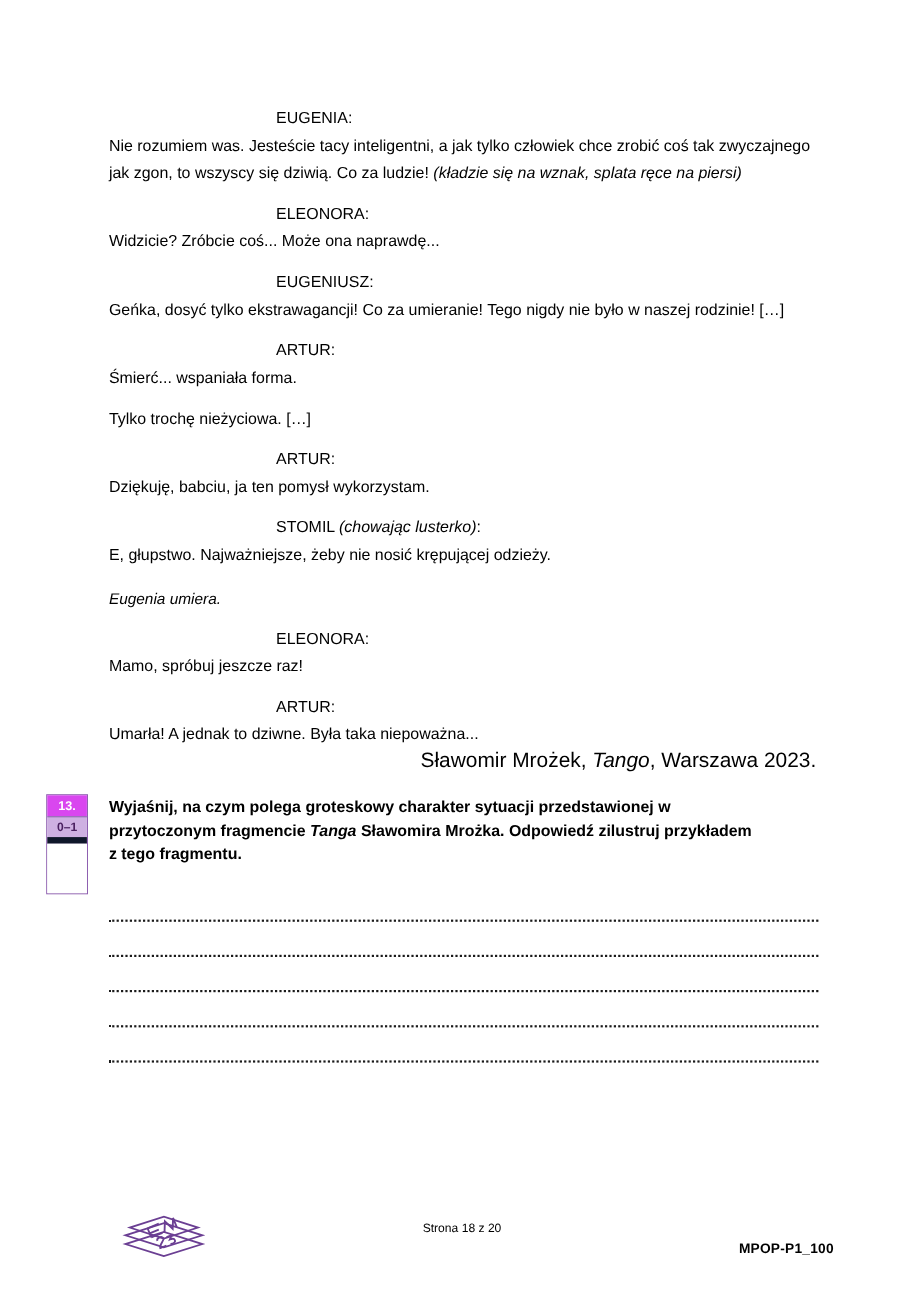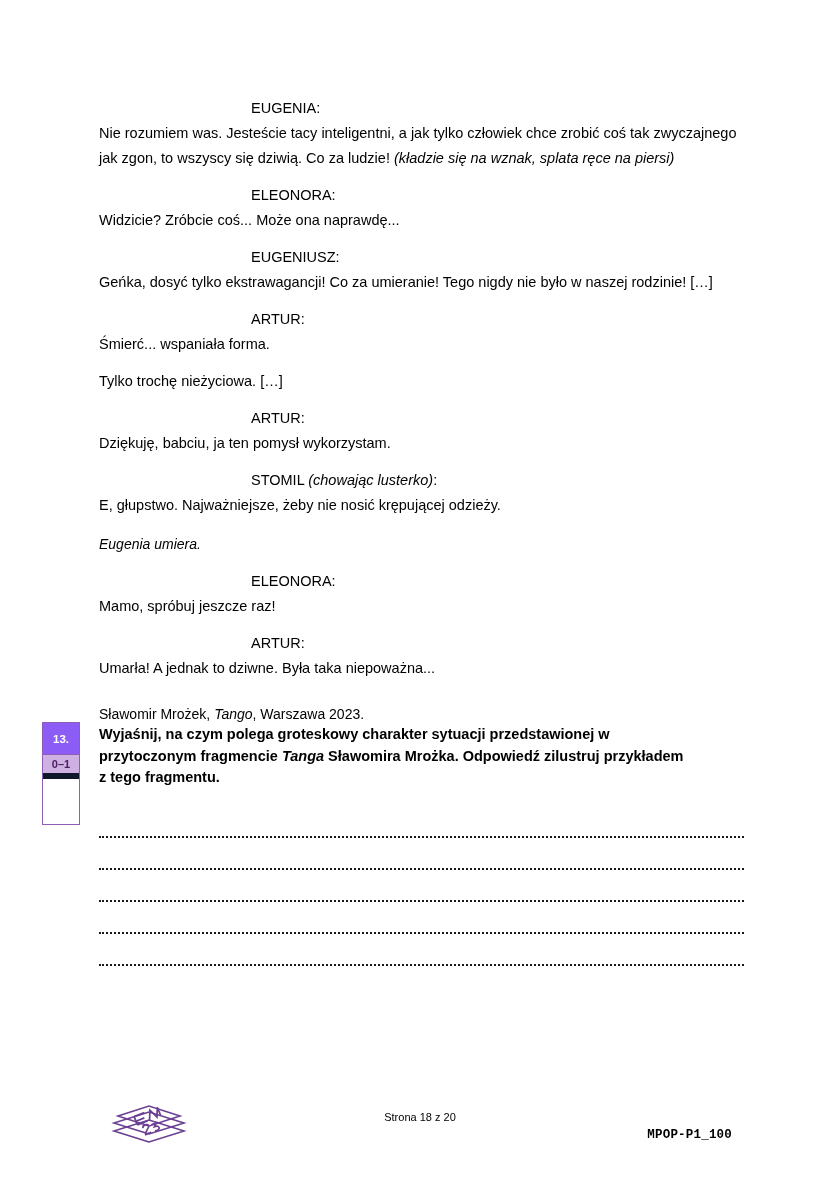--- a/index.html
+++ b/index.html
@@ -55,23 +55,23 @@
     font-style: italic;
     line-height: 25px;
     margin-top: 14px;
   }
 
   .gap {
     height: 12px;
   }
 
   .source {
-    font-size: 14px;
+    font-size: 19px;
     line-height: 22px;
-    margin-top: 22px;
+    text-align: right;
     padding-right: 2px;
   }
   .source .title {
     font-style: italic;
   }
 
   
   .task {
     position: absolute;
     left: 42px;
@@ -82,22 +82,22 @@
   .score-box {
     position: absolute;
     left: 0;
     top: 0;
     width: 38px;
     border: 1px solid #8e5fb0;
     box-sizing: border-box;
     background: #ffffff;
   }
   .score-num {
-    height: 31px;
-    background: #8b5cf6;
+    height: 19px;
+    background: #d946ef;
     color: #ffffff;
     font-size: 11.5px;
     font-weight: bold;
     display: flex;
     align-items: center;
     justify-content: center;
     box-sizing: border-box;
   }
   .score-range {
     height: 25px;
@@ -162,26 +162,25 @@
   .page-num {
     position: absolute;
     left: 0;
     right: 0;
     top: 13px;
     text-align: center;
     font-size: 11px;
   }
   .sheet-code {
     position: absolute;
-    right: 108px;
+    right: 82px;
     top: 30px;
     font-size: 12.5px;
     font-weight: bold;
     letter-spacing: 0.2px;
-    font-family: Liberation Mono, monospace;
   }
 </style>
 </head>
 <body>
 
 <div class="page">
 
   <div class="excerpt">
 
     <div class="speaker"><span>EUGENIA:</span></div>

